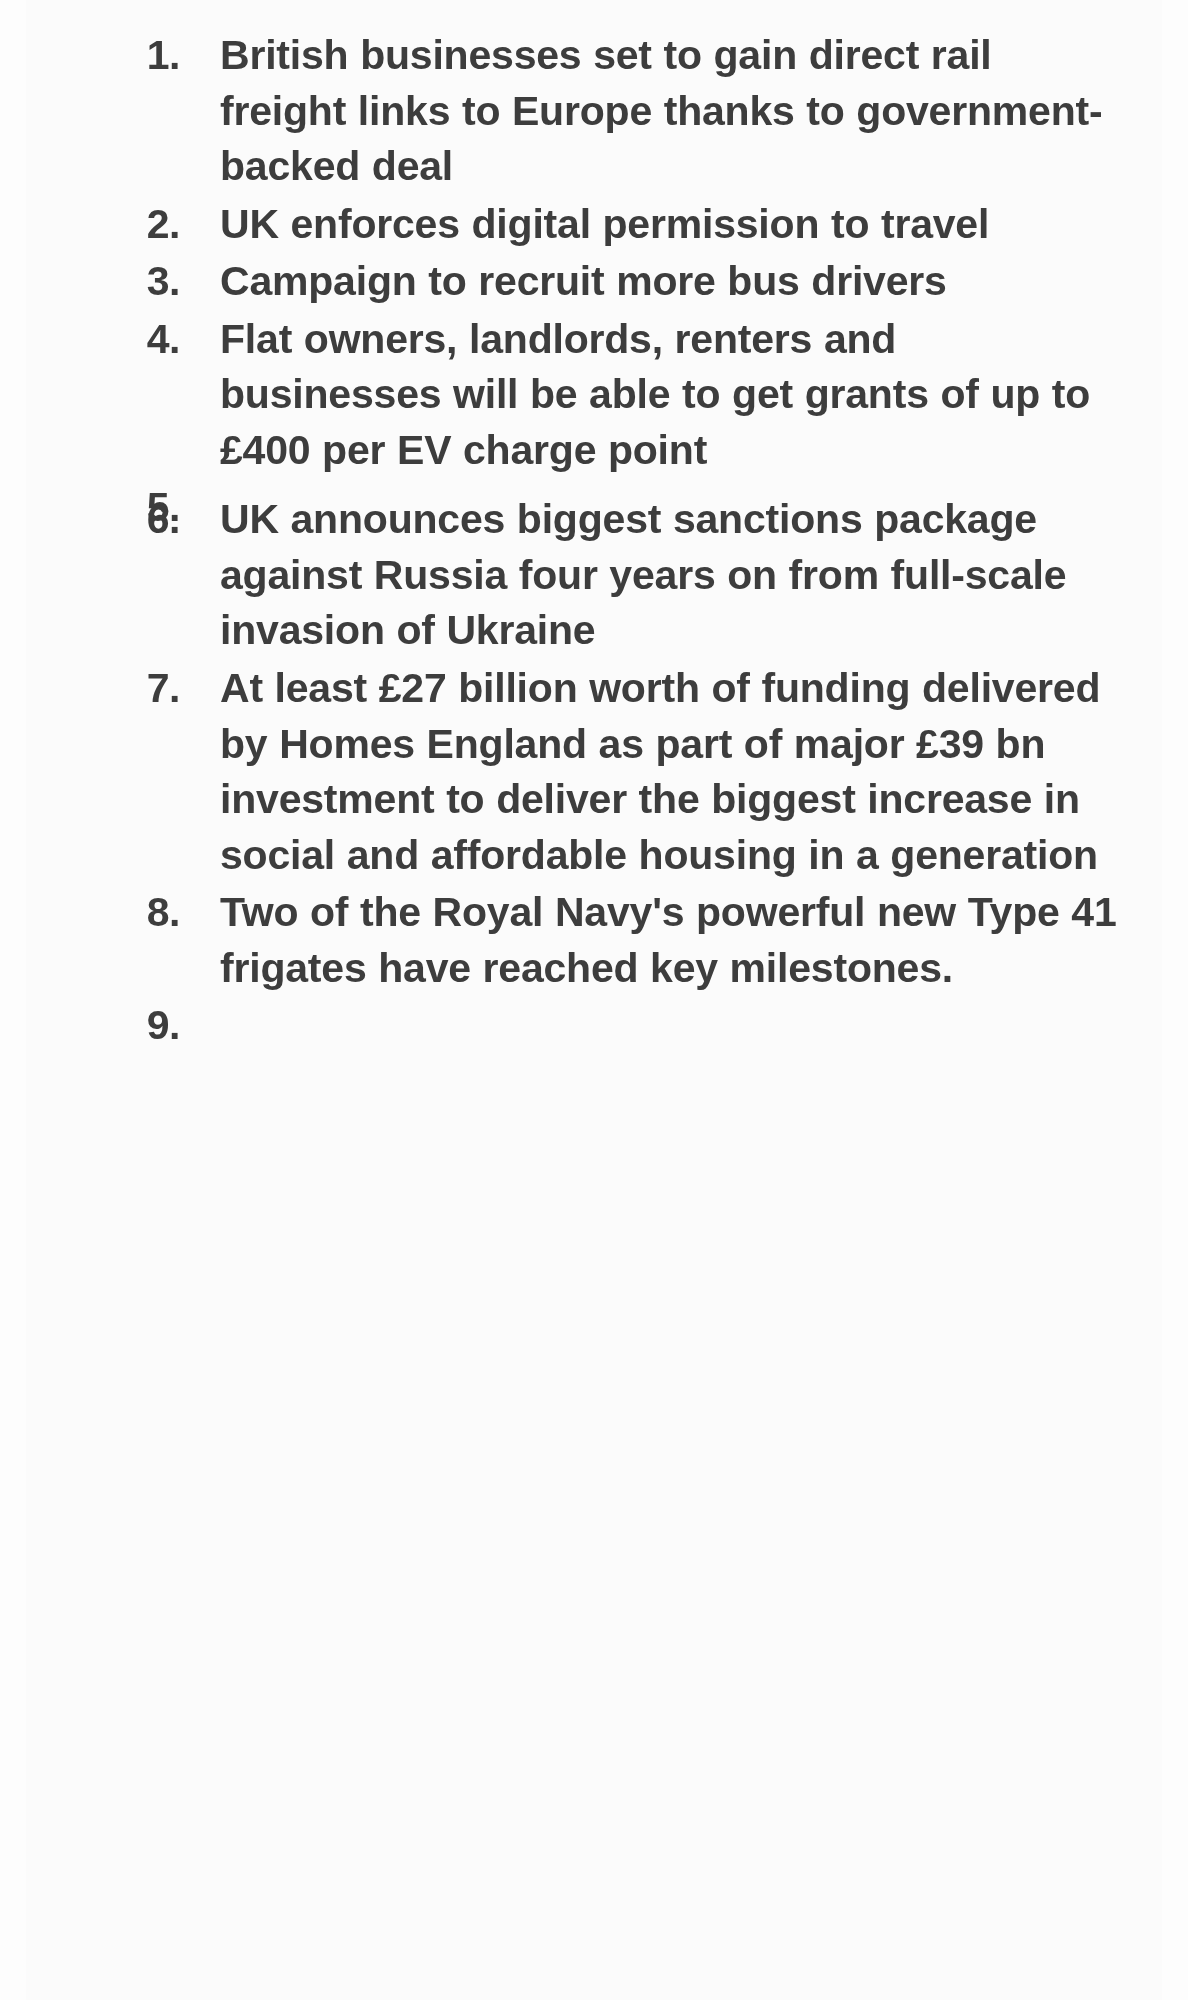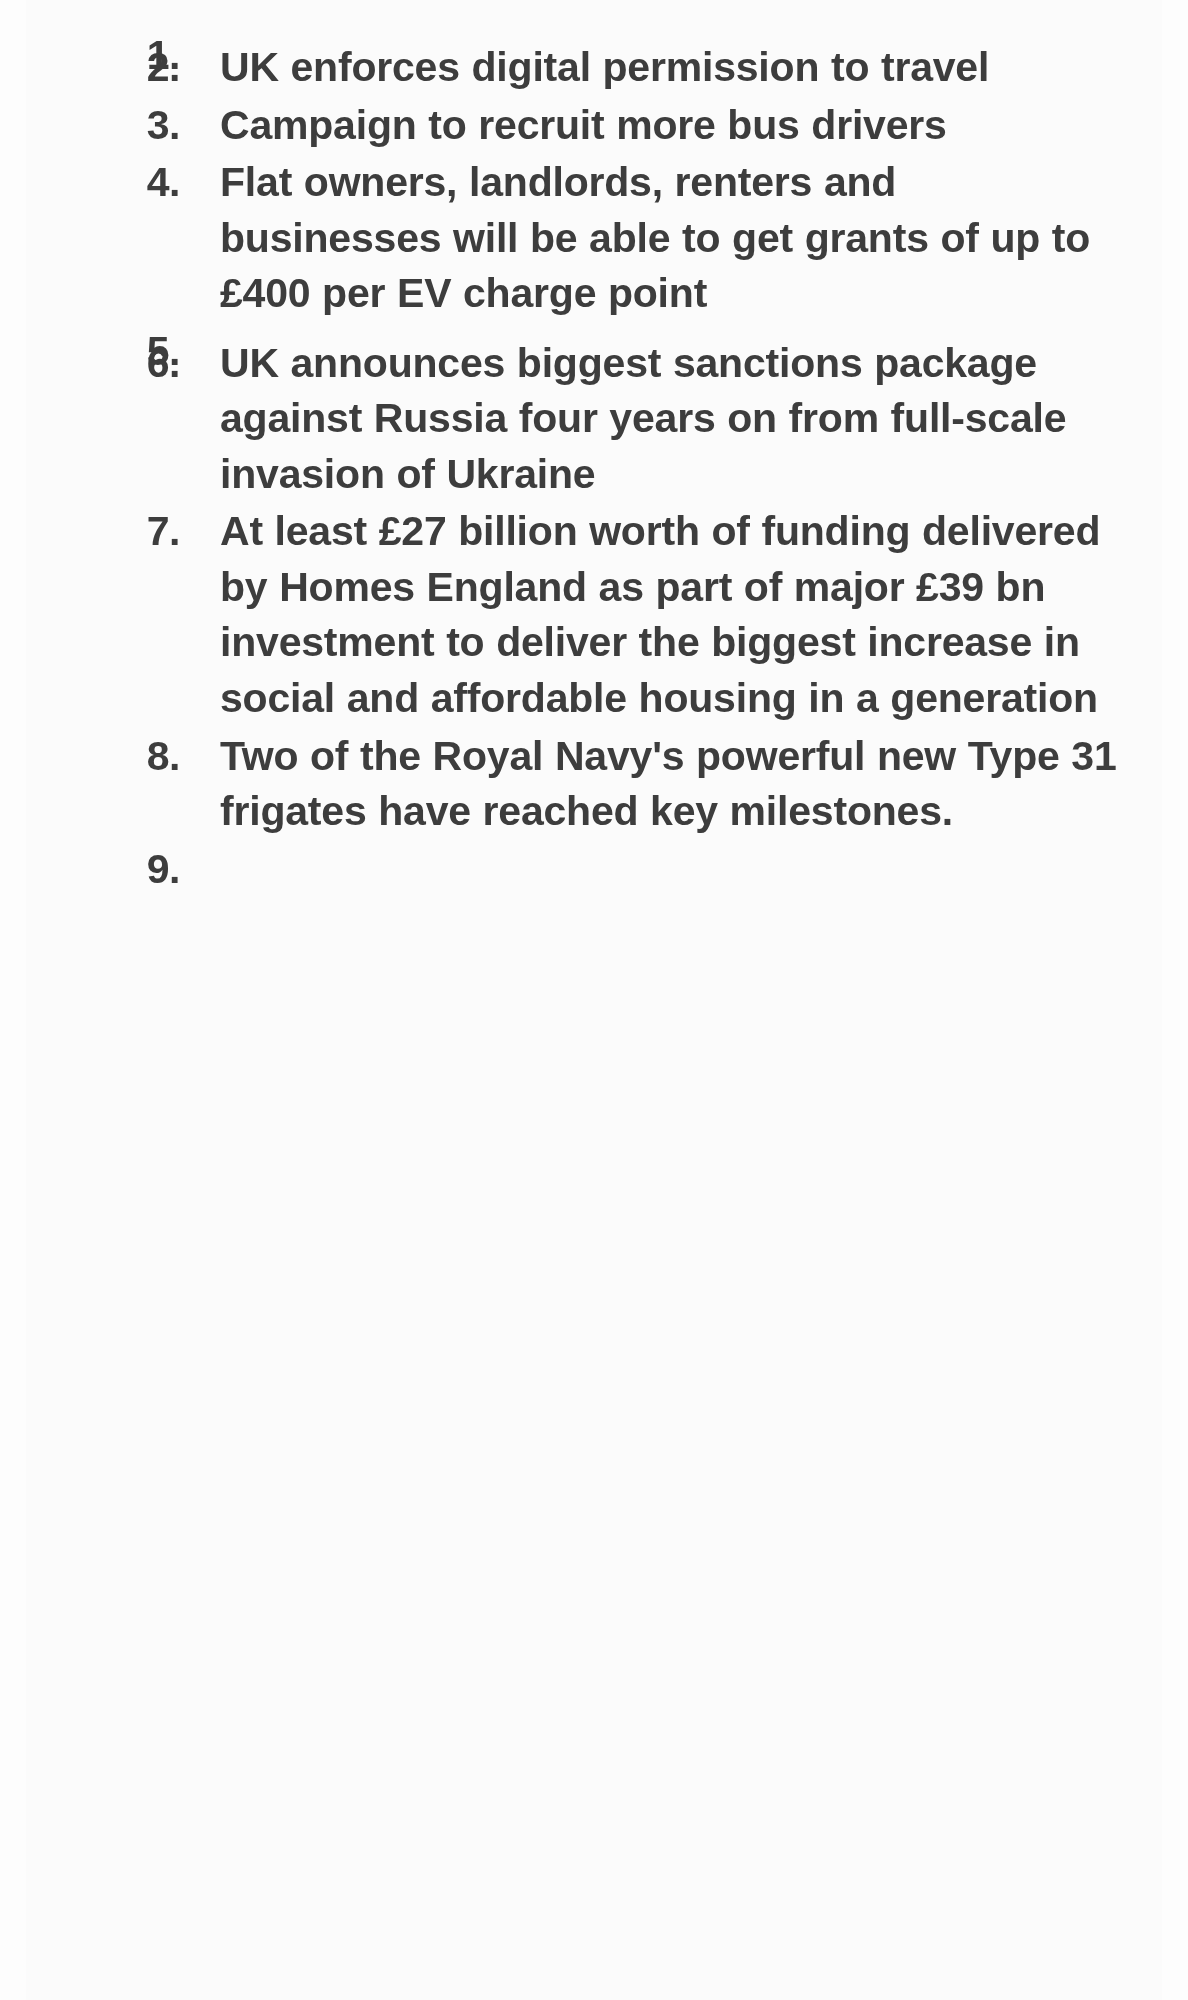--- a/index.html
+++ b/index.html
@@ -80,20 +80,21 @@
 </style>
 </head>
 <body>
 
 <div class="page">
   <div class="content">
     <ol class="news-list">
 
       <li>
         <span class="marker">1.</span>
+        <span class="text">British businesses set to gain direct rail freight links to Europe thanks to government-backed deal</span>
       </li>
 
       <li>
         <span class="marker">2.</span>
         <span class="text">UK enforces digital permission to travel</span>
       </li>
 
       <li>
         <span class="marker">3.</span>
         <span class="text">Campaign to recruit more bus drivers</span>
@@ -113,21 +114,21 @@
         <span class="text">UK announces biggest sanctions package against Russia four years on from full-scale invasion of Ukraine</span>
       </li>
 
       <li>
         <span class="marker">7.</span>
         <span class="text">At least £27 billion worth of funding delivered by Homes England as part of major £39 bn investment to deliver the biggest increase in social and affordable housing in a generation</span>
       </li>
 
       <li>
         <span class="marker">8.</span>
-        <span class="text">Two of the Royal Navy's powerful new Type 31 frigates have reached key milestones.</span>
+        <span class="text">Two of the Royal Navy's powerful new Type 41 frigates have reached key milestones.</span>
       </li>
 
       <li>
         <span class="marker">9.</span>
       </li>
 
 
 
     </ol>
   </div>

